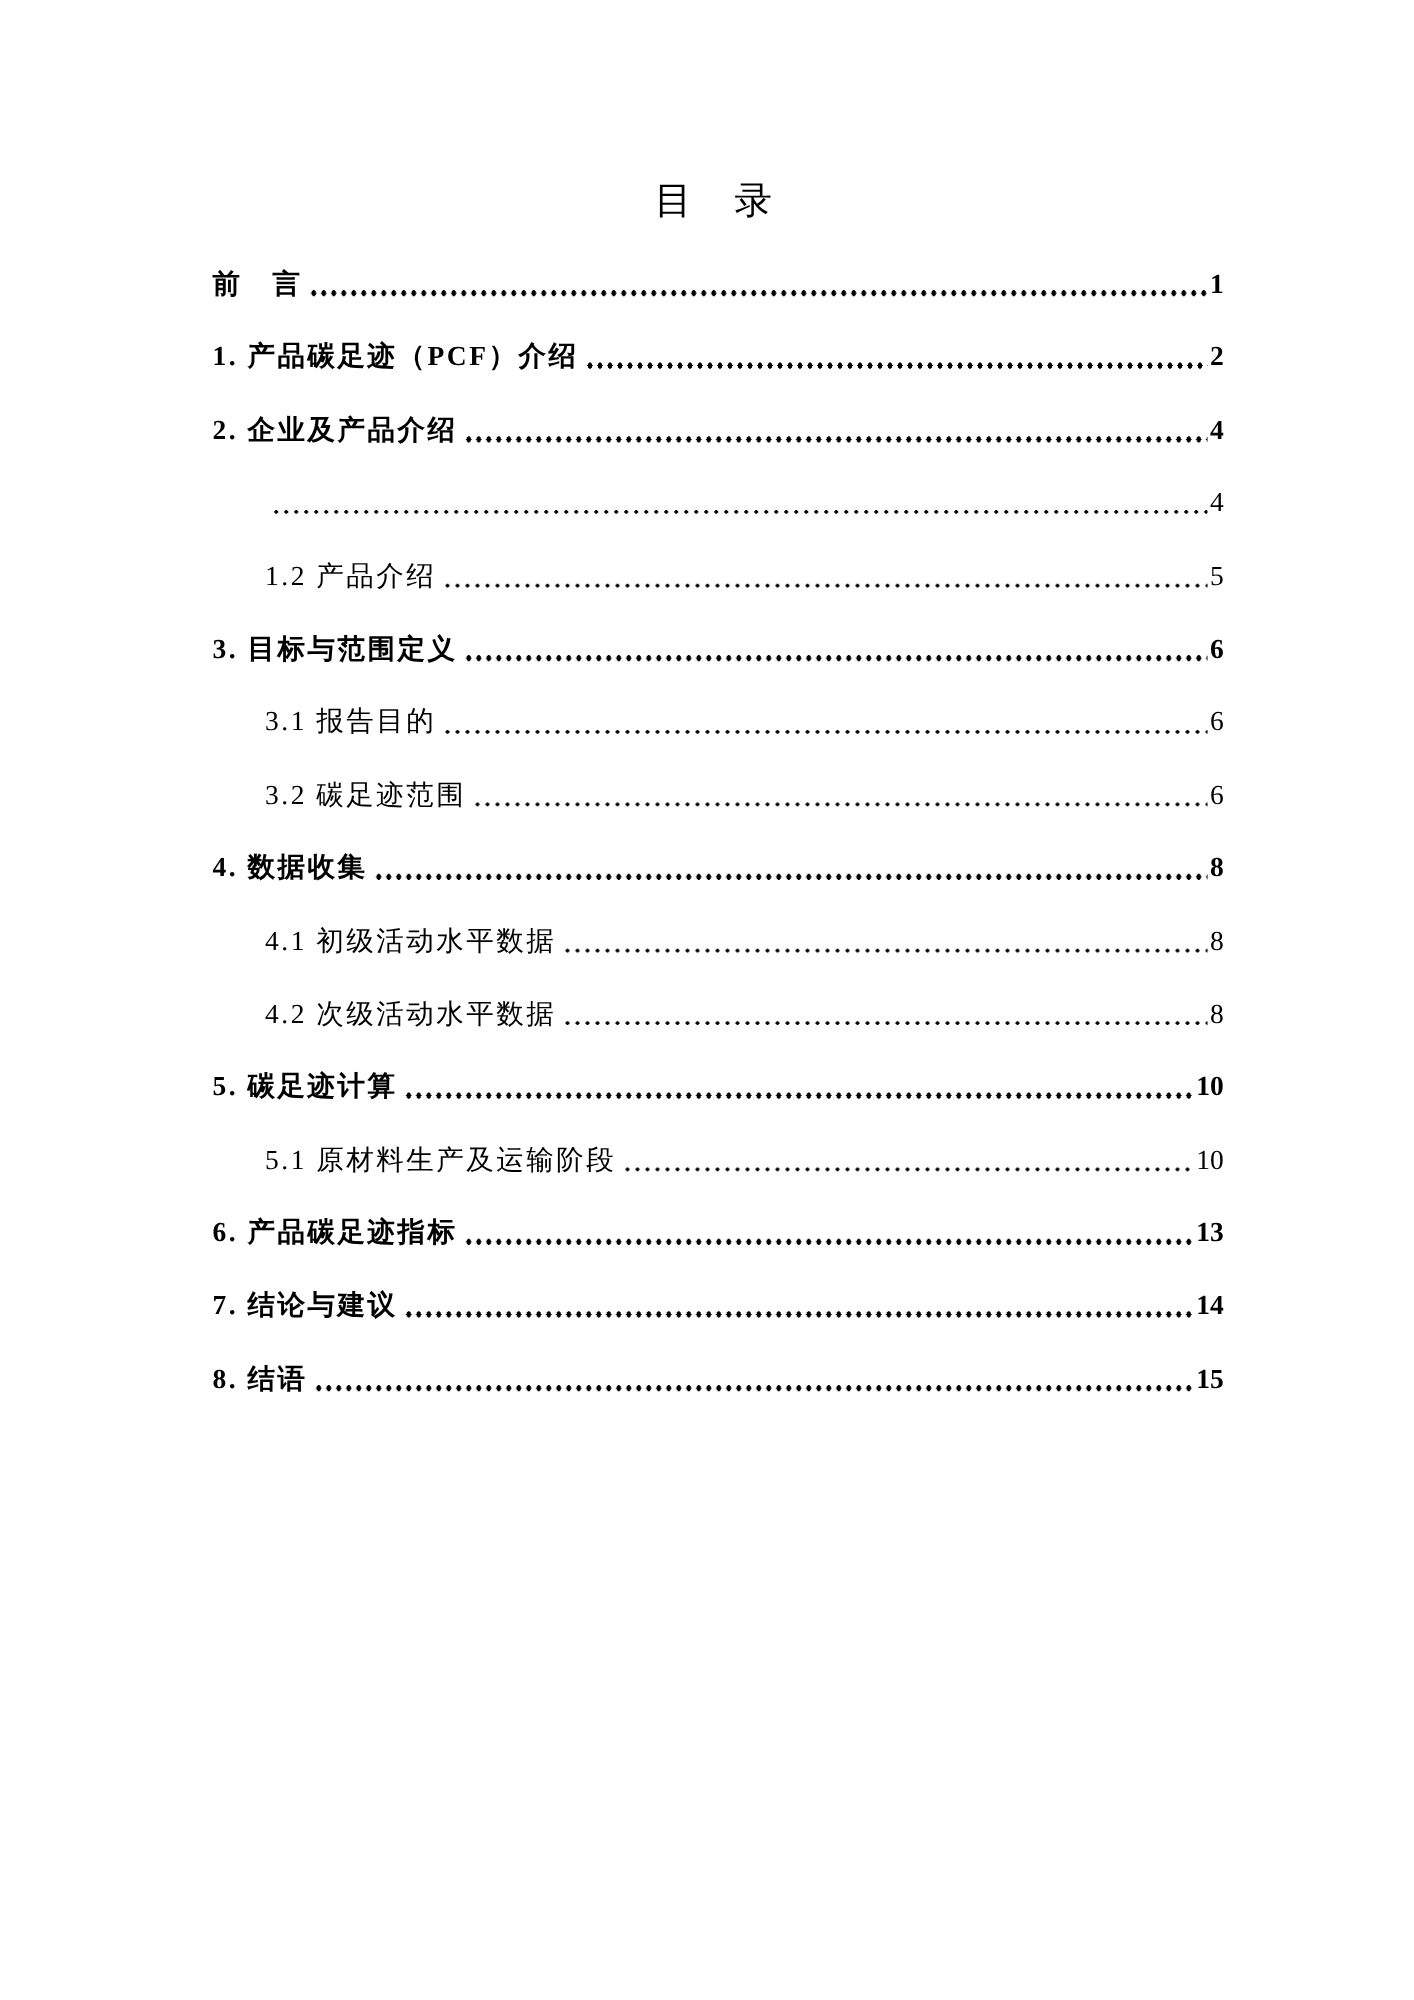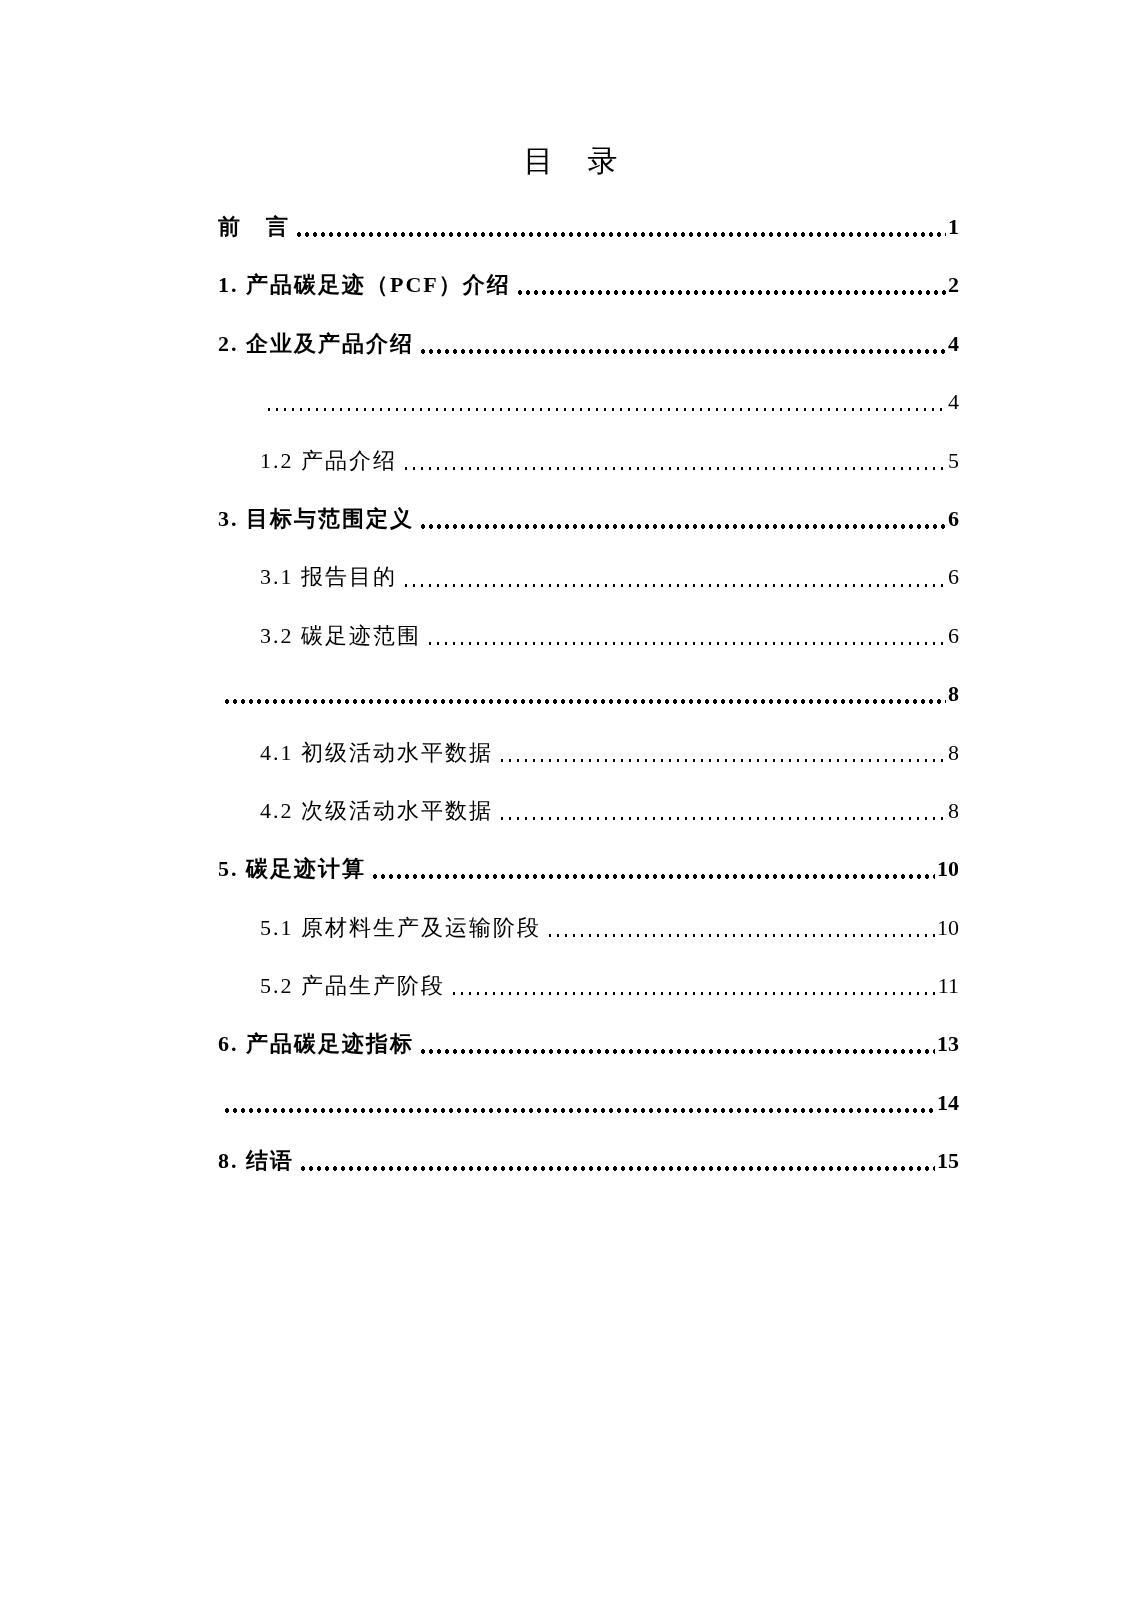--- a/index.html
+++ b/index.html
@@ -25,23 +25,22 @@
     margin: 0;
     text-align: center;
     font-size: 30px;
     line-height: 38px;
     font-weight: 400;
     letter-spacing: 2px;
   }
   .toc {
     position: absolute;
     left: 170px;
-    right: 184px;
+    right: 164px;
     top: 198px;
-    margin-left: 48px;
   }
   .row {
     display: flex;
     align-items: baseline;
     height: 58.4px;
     line-height: 58.4px;
     font-size: 22px;
     white-space: nowrap;
   }
   .row.l1 { font-weight: 700; }
@@ -121,20 +120,21 @@
       <span class="pageno">6</span>
     </div>
 
     <div class="row l2">
       <span class="label">3.2 碳足迹范围</span>
       <span class="leader"></span>
       <span class="pageno">6</span>
     </div>
 
     <div class="row l1">
+      <span class="label">4. 数据收集</span>
       <span class="leader"></span>
       <span class="pageno">8</span>
     </div>
 
     <div class="row l2">
       <span class="label">4.1 初级活动水平数据</span>
       <span class="leader"></span>
       <span class="pageno">8</span>
     </div>
 
@@ -149,33 +149,29 @@
       <span class="leader"></span>
       <span class="pageno">10</span>
     </div>
 
     <div class="row l2">
       <span class="label">5.1 原材料生产及运输阶段</span>
       <span class="leader"></span>
       <span class="pageno">10</span>
     </div>
 
-    <div class="row l2">
-      <span class="label">5.2 产品生产阶段</span>
-      <span class="leader"></span>
-      <span class="pageno">11</span>
-    </div>
 
     <div class="row l1">
       <span class="label">6. 产品碳足迹指标</span>
       <span class="leader"></span>
       <span class="pageno">13</span>
     </div>
 
     <div class="row l1">
+      <span class="label">7. 结论与建议</span>
       <span class="leader"></span>
       <span class="pageno">14</span>
     </div>
 
     <div class="row l1">
       <span class="label">8. 结语</span>
       <span class="leader"></span>
       <span class="pageno">15</span>
     </div>
 

